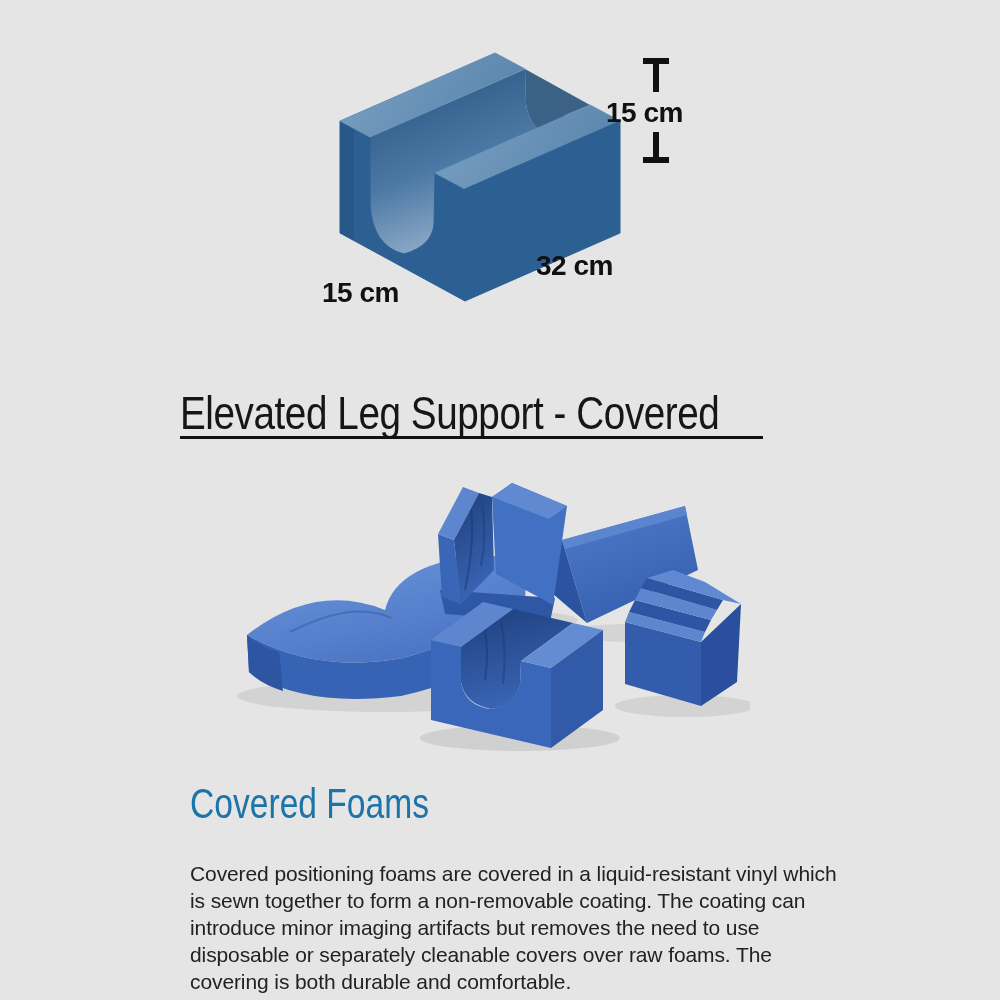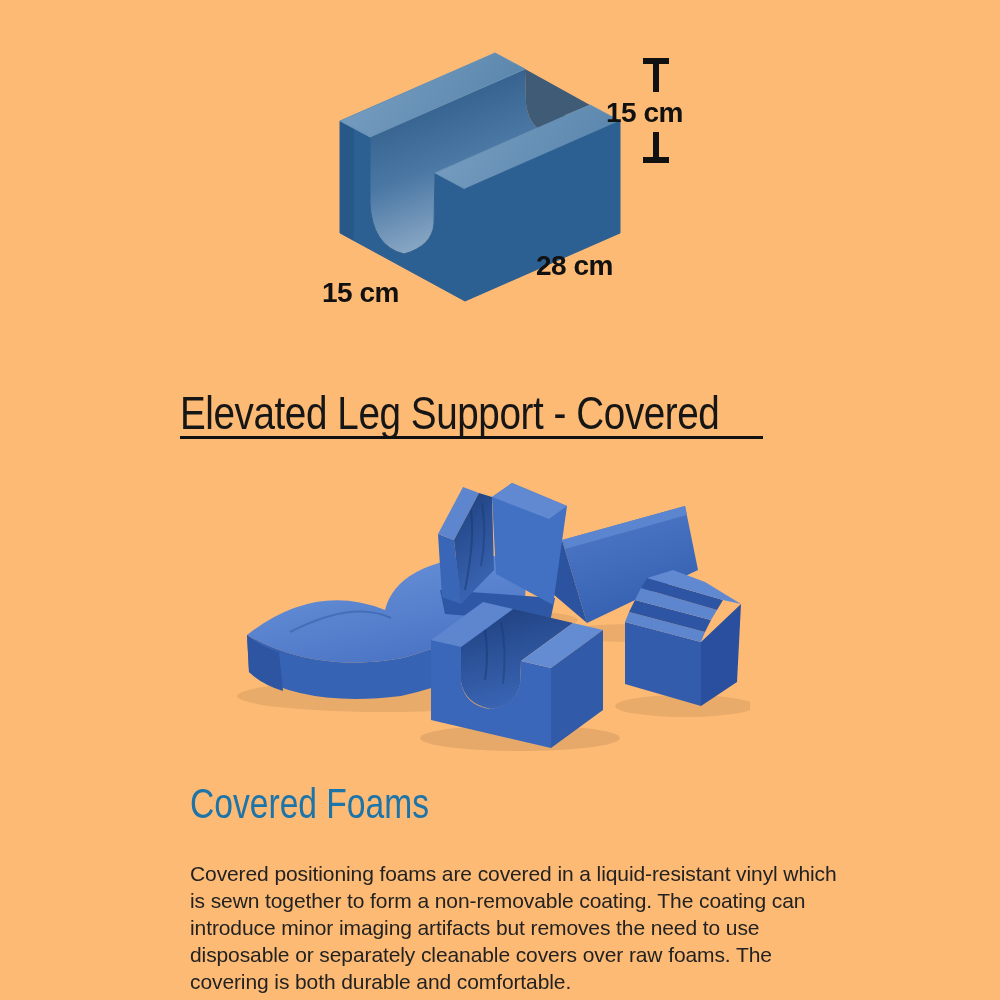--- a/index.html
+++ b/index.html
@@ -1,17 +1,17 @@
 <!DOCTYPE html>
 <html><head>
 <meta charset="utf-8">
 <style>
   html,body{margin:0;padding:0;background:#ffffff;}
   .page{
-    position:relative;width:1000px;height:1000px;background:#fdba74;overflow:hidden;
+    position:relative;width:1000px;height:1000px;background:#e5e5e5;overflow:hidden;
     font-family:"Liberation Sans", sans-serif;color:#1e1e1e;
   }
   
   .diagram-svg{position:absolute;left:330px;top:18px;width:310px;height:300px;}
   .dim{
     position:absolute;font-weight:700;font-size:28px;color:#111;
     letter-spacing:-0.5px;white-space:nowrap;
   }
   .dim-h{left:606px;top:97px;}
   .dim-l{left:536px;top:250px;}
@@ -71,21 +71,21 @@
   </svg>
 
   <div>
     <div class="bar" style="left:643px;top:58px;width:26px;height:6px;"></div>
     <div class="bar" style="left:653px;top:63px;width:6px;height:29px;"></div>
     <div class="bar" style="left:653px;top:132px;width:6px;height:26px;"></div>
     <div class="bar" style="left:643px;top:157px;width:26px;height:6px;"></div>
   </div>
 
   <div class="dim dim-h">15 cm</div>
-  <div class="dim dim-l">28 cm</div>
+  <div class="dim dim-l">32 cm</div>
   <div class="dim dim-w">15 cm</div>
 
   <h1 class="title">Elevated Leg Support - Covered</h1>
   <div class="rule"></div>
 
   <svg class="photo-svg" viewBox="0 0 515 285" aria-hidden="true">
     <defs>
       <linearGradient id="gSaddle" x1="0" y1="0" x2="0.6" y2="1">
         <stop offset="0" stop-color="#6f97dd"></stop>
         <stop offset="1" stop-color="#4a74c4"></stop>

